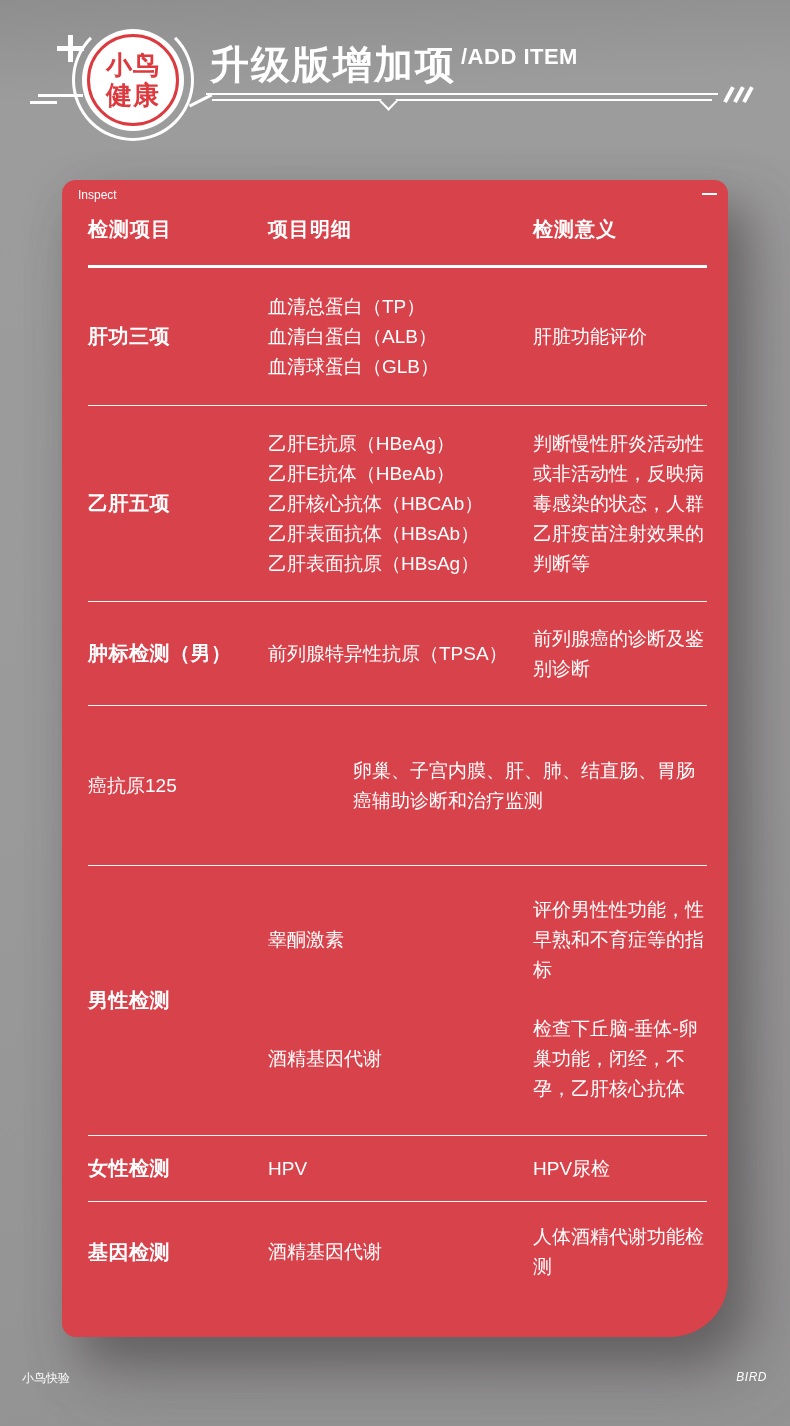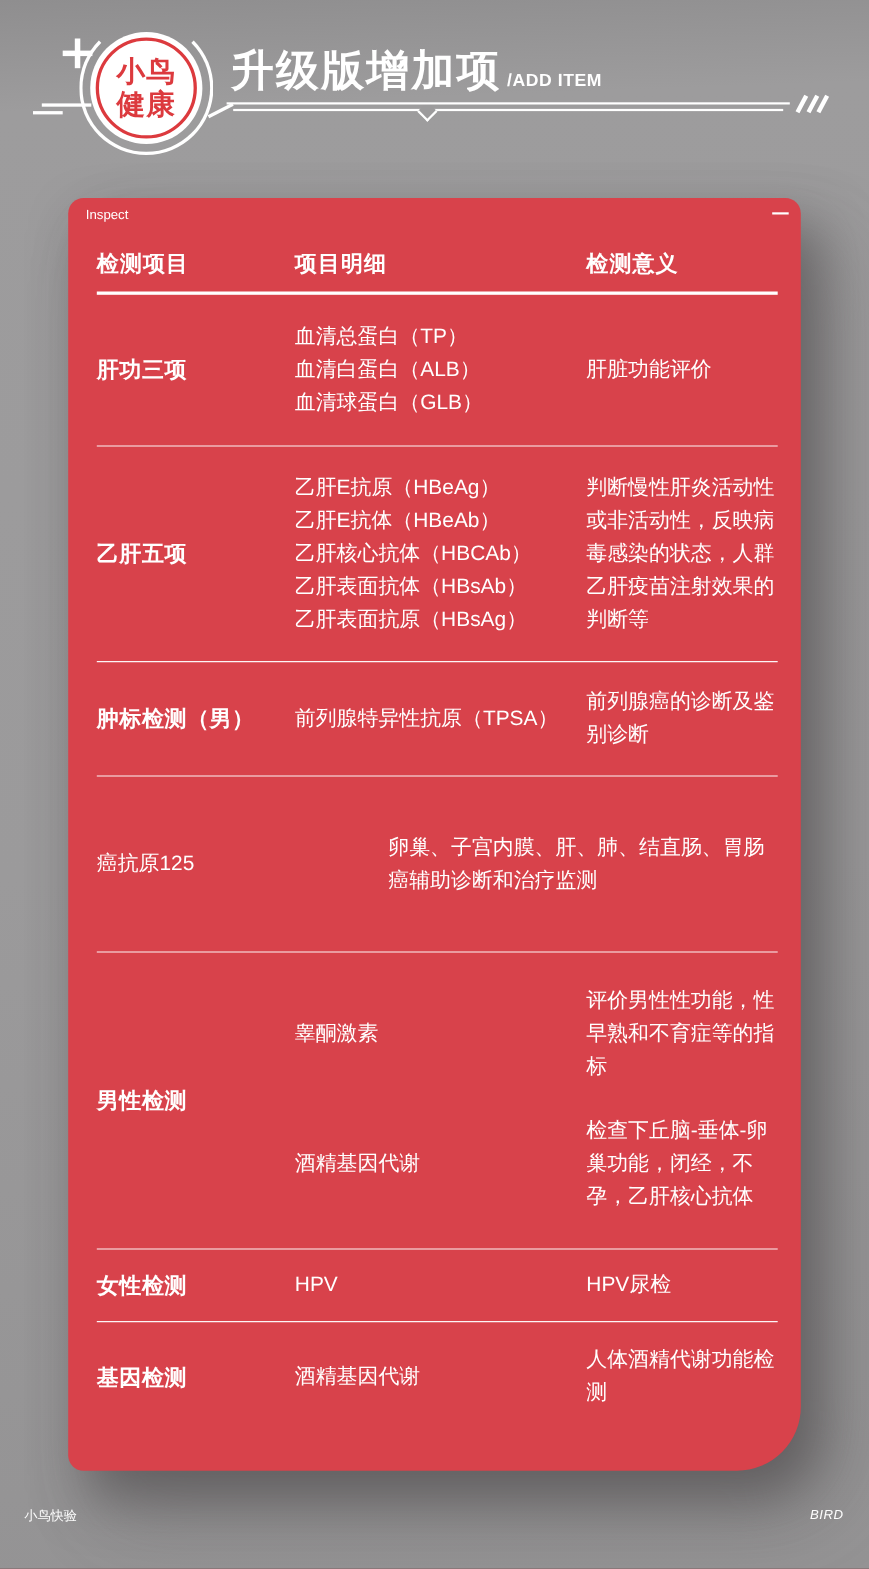--- a/index.html
+++ b/index.html
@@ -41,41 +41,41 @@
   .line-right-1{ left:206px; top:92.5px; width:512px; height:2.5px; z-index:3; }
   .line-right-2{ left:212px; top:98.5px; width:500px; height:2.5px; z-index:1; }
   .line-notch {
     position:absolute; left:382px; top:95px; width:13px; height:13px; z-index:2;
     background:#9c9b9c; transform:rotate(45deg);
     border-right:2.5px solid #fff; border-bottom:2.5px solid #fff;
   }
 
   .title-block { position:absolute; left:210px; top:44px; display:flex; align-items:flex-end; gap:5px; color:#fff; }
   .title-cn { font-size:39px; font-weight:600; letter-spacing:2px; line-height:1.08; }
-  .title-en { font-size:16px; font-weight:600; letter-spacing:0.5px; margin-bottom:3px; }
+  .title-en { font-size:22px; font-weight:600; letter-spacing:0.5px; margin-bottom:16px; }
 
   .slashes { position:absolute; left:727px; top:86px; display:flex; gap:6px; }
   .slash { width:3.5px; height:17px; background:#fff; transform:rotate(28deg); }
 
   
   .card {
     position:absolute; left:62px; top:180px; width:666px; height:1157px;
     background:#d8424b; border-radius:14px 14px 58px 14px;
     box-shadow:16px 24px 46px rgba(66,62,63,.5), 36px 40px 70px rgba(88,85,86,.3);
   }
   .inspect-label { position:absolute; left:16px; top:8px; font-size:12px; color:#fff; }
   .minimize-btn {
     position:absolute; right:6px; top:4px; width:26px; height:20px;
     display:flex; align-items:center; justify-content:center; cursor:pointer; background:transparent; border:none;
   }
   .minimize-glyph { width:15px; height:2.5px; background:#fff; }
 
   
   .table { position:absolute; left:26px; right:21px; top:36px; bottom:0; color:#fff; }
-  .thead { display:flex; align-items:flex-end; height:52px; padding-bottom:12px; border-bottom:3px solid #fff; }
+  .thead { display:flex; align-items:flex-end; height:52px; padding-bottom:22px; border-bottom:3px solid #fff; }
   .thead .hcell { font-size:20px; font-weight:700; letter-spacing:1px; }
   .col-item    { width:180px; flex:none; }
   .col-details { width:265px; flex:none; }
   .col-meaning { flex:1; }
 
   .trow { display:flex; border-bottom:1.5px solid rgba(255,255,255,.95); }
   .trow:last-child { border-bottom:none; }
   .trow .cell-item {
     width:180px; flex:none; display:flex; align-items:center;
     font-size:20px; font-weight:700; letter-spacing:0.5px;

